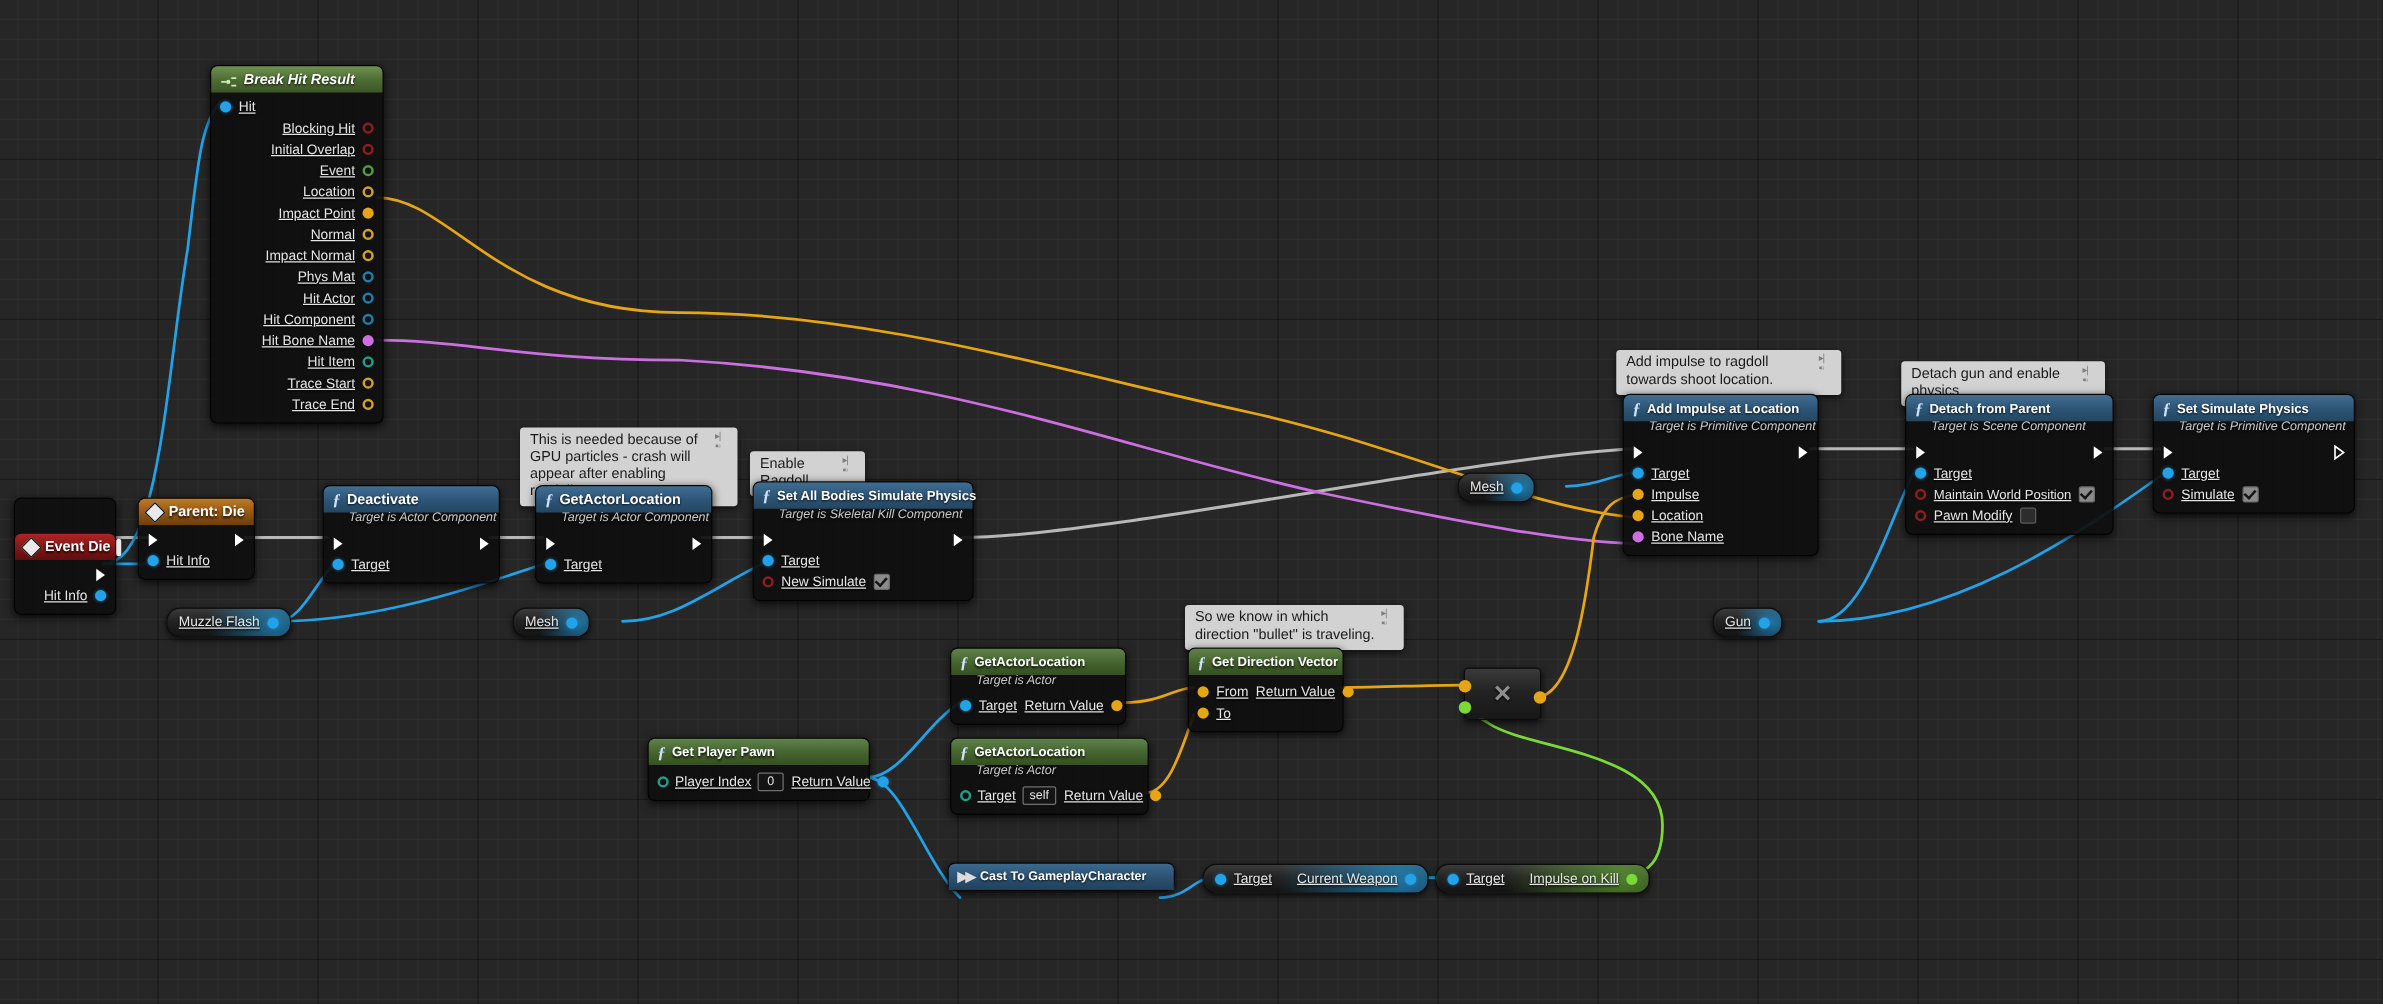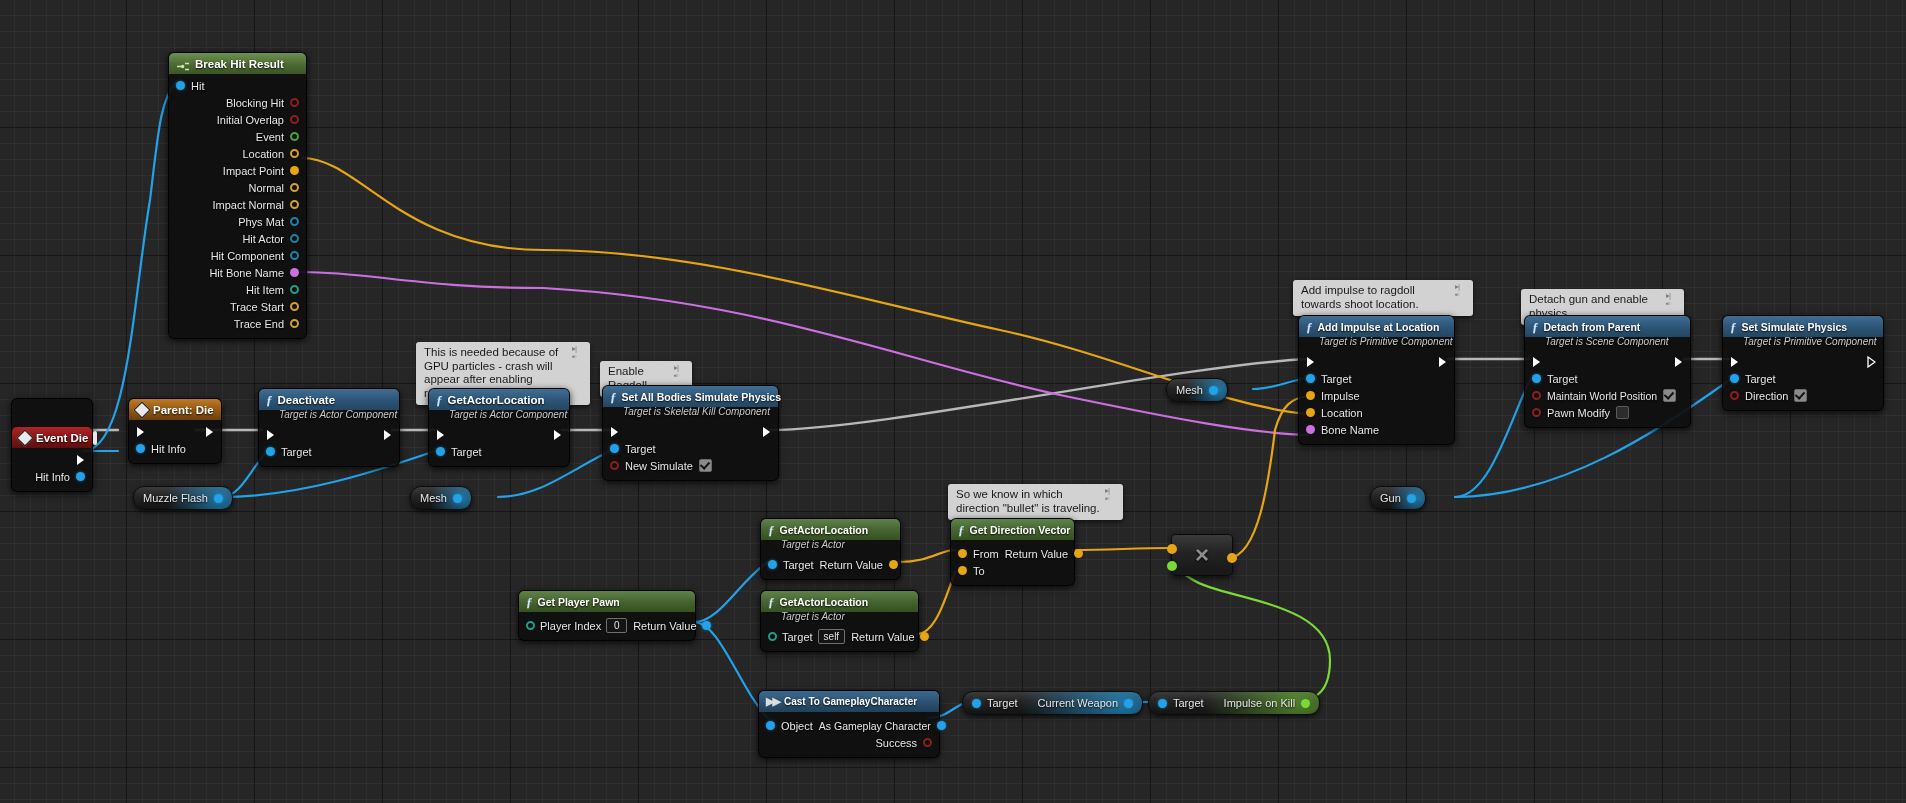--- a/index.html
+++ b/index.html
@@ -30,29 +30,29 @@
          display:flex;align-items:center;gap:5px;min-height:15px;}
   .ntitle{color:#fff;font-size:11.5px;font-weight:bold;white-space:nowrap;
           text-shadow:0 1px 2px rgba(0,0,0,.9);}
   .nsub{color:#c9c9c9;font-size:10px;font-style:italic;
         margin:-1px 0 0 20px;padding:0 9px 3px 0;white-space:nowrap;
         text-shadow:0 1px 2px rgba(0,0,0,.9);}
   .head-fn{background:linear-gradient(to bottom,#3f6e93 0%,#2d5476 55%,#234762 100%);}
   .head-pure{background:linear-gradient(to bottom,#5f8249 0%,#44632f 55%,#35511f 100%);}
   .head-event{background:linear-gradient(to bottom,#b02424 0%,#7d1515 60%,#5d0f0f 100%);margin-top:28px;}
   .head-parent{background:linear-gradient(to bottom,#c07a22 0%,#8d5412 60%,#6b3f0c 100%);}
-  .head-break{background:linear-gradient(to bottom,#6f9152 0%,#4c6b33 55%,#3c5627 100%);}
+  .head-break{background:linear-gradient(to bottom,#6f9152 0%,#4c6b33 55%,#3c5627 100%);font-style:italic;}
   .head-cast{background:linear-gradient(to bottom,#3a6a8e 0%,#2b5071 55%,#214159 100%);}
 
   .nbody{padding:3px 0 6px;}
   .prow{display:flex;align-items:center;min-height:15px;padding:1px 7px;gap:6px;}
   .prow.right{justify-content:flex-end;}
   .prow.split{justify-content:space-between;}
   .plabel{color:#e6e6e6;font-size:11px;white-space:nowrap;
-          text-shadow:0 1px 2px rgba(0,0,0,.9);}
+          text-shadow:0 1px 2px rgba(0,0,0,.9);text-decoration:underline;}
 
   
   .pin{width:9px;height:9px;border-radius:50%;flex:0 0 auto;}
   .pin.hollow{background:transparent;box-sizing:border-box;border-width:2px;border-style:solid;}
   .pin.blue{background:#22a2e8;box-shadow:0 0 3px rgba(34,162,232,.6);}
   .pin.yellow{background:#e6a514;}
   .pin.yellow.hollow{border-color:#d1a02a;background:transparent;}
   .pin.red.hollow{border-color:#8e1d1d;background:transparent;}
   .pin.green.hollow{border-color:#4e9e3c;background:transparent;}
   .pin.teal.hollow{border-color:#1f9e87;background:transparent;}
@@ -310,21 +310,21 @@
             </svg>
       </span>
     </div>
     <div class="prow right">
       <span class="plabel">Hit Info</span>
       <span class="pin blue"></span>
     </div>
   </div>
 </div>
 
-<div class="node" style="left:128px;top:398px;width:92px;">
+<div class="node" style="left:110px;top:398px;width:92px;">
   <div class="nhead head-parent">
     <span class="diamond"></span>
     <span class="ntitle">Parent: Die</span>
   </div>
   <div class="nbody">
     <div class="prow split">
       <span class="exec">
         <svg width="9" height="12" viewBox="0 0 9 12">
               <path d="M1 1 L8 6 L1 11 Z" fill="#fff"></path>
             </svg>
@@ -517,21 +517,21 @@
               <path d="M1 1 L8 6 L1 11 Z" fill="none" stroke="#fff" stroke-width="1.3"></path>
             </svg>
       </span>
     </div>
     <div class="prow">
       <span class="pin blue"></span>
       <span class="plabel">Target</span>
     </div>
     <div class="prow">
       <span class="pin red hollow"></span>
-      <span class="plabel">Direction</span>
+      <span class="plabel">Simulate</span>
       <span class="chk on"></span>
     </div>
   </div>
 </div>
 
 <div class="node" style="left:760px;top:518px;width:139px;">
   <div class="nhead head-pure">
     <span class="fx">ƒ</span>
     <span class="ntitle" style="font-size:10.5px;">GetActorLocation</span>
   </div>
@@ -619,36 +619,20 @@
   <span class="mp pin yellow" style="left:-5px;top:9px;"></span>
   <span class="mp pin lime" style="left:-5px;top:26px;"></span>
   <span class="mp pin yellow" style="right:-5px;top:18px;"></span>
 </div>
 
 <div class="node" style="left:758px;top:690px;width:180px;">
   <div class="nhead head-cast">
     <span class="cast-ic">▶▶</span>
     <span class="ntitle" style="font-size:10px;">Cast To GameplayCharacter</span>
   </div>
-  <div class="nbody" style="padding-top:5px;">
-    <div class="prow split">
-      <span style="display:flex;align-items:center;gap:6px;">
-        <span class="pin blue"></span>
-        <span class="plabel">Object</span>
-      </span>
-      <span style="display:flex;align-items:center;gap:6px;">
-        <span class="plabel" style="font-size:10.5px;">As Gameplay Character</span>
-        <span class="pin blue"></span>
-      </span>
-    </div>
-    <div class="prow right">
-      <span class="plabel">Success</span>
-      <span class="pin red hollow"></span>
-    </div>
-  </div>
 </div>
 
 <div class="pill acc-blue" style="left:133px;top:486px;">
   <span class="plabel">Muzzle Flash</span>
   <span class="pin blue"></span>
 </div>
 
 <div class="pill acc-blue" style="left:410px;top:486px;">
   <span class="plabel">Mesh</span>
   <span class="pin blue"></span>

